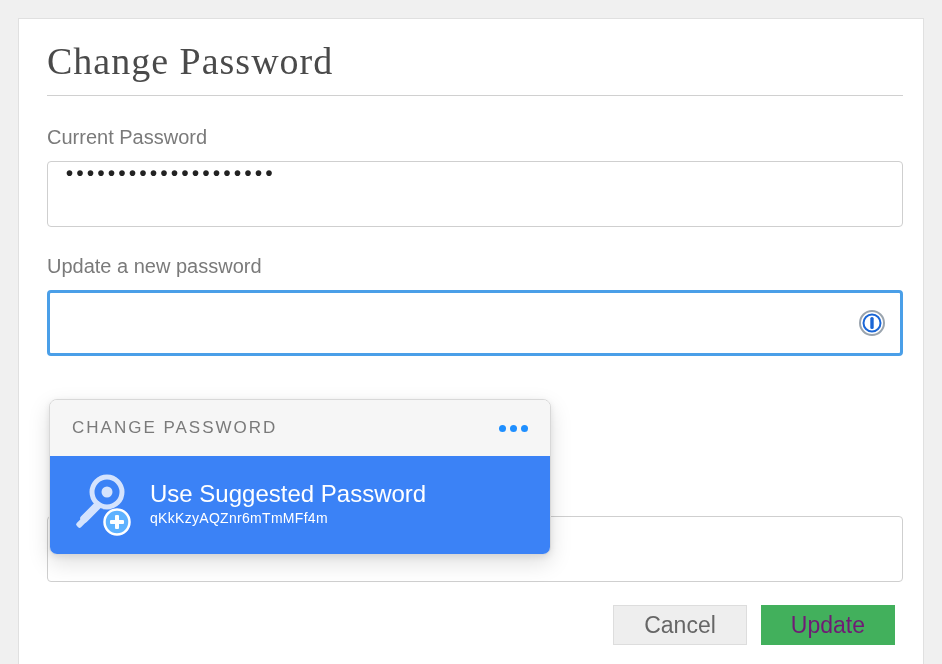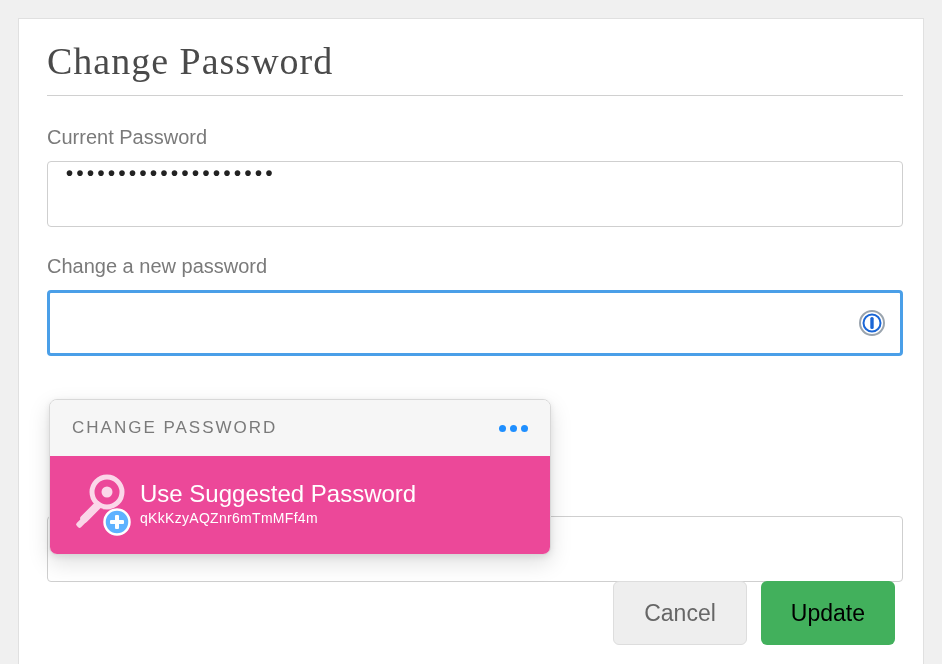--- a/index.html
+++ b/index.html
@@ -108,25 +108,25 @@
       gap: 4px;
     }
     .dots-icon span {
       width: 7px;
       height: 7px;
       border-radius: 50%;
       background: #1f8fff;
       display: block;
     }
     .onep-suggest {
-      background: #ec4899;
+      background: #3b82f6;
       color: #ffffff;
       display: flex;
       align-items: center;
-      gap: 4px;
+      gap: 14px;
       padding: 14px 20px 18px 20px;
       cursor: pointer;
     }
     .key-icon-wrap {
       width: 66px;
       height: 66px;
       flex-shrink: 0;
       position: relative;
     }
     .suggest-text .suggest-title {
@@ -141,39 +141,39 @@
     }
     
     .footer {
       position: absolute;
       right: 28px;
       bottom: 24px;
       display: flex;
       gap: 14px;
     }
     .btn {
-      height: 64px;
+      height: 40px;
       padding: 0 30px;
-      border-radius: 6px;
+      border-radius: 0;
       font-size: 23px;
       font-weight: 400;
       cursor: pointer;
       border: none;
       display: flex;
       align-items: center;
       justify-content: center;
     }
     .btn-cancel {
       background: #eeeeee;
       color: #666666;
       border: 1px solid #dddddd;
     }
     .btn-update {
       background: #42b05c;
-      color: #000000;
+      color: #701a75;
     }
     .dots-mask {
       font-family: Arial, sans-serif;
       letter-spacing: 3.5px;
       font-size: 20px;
       color: #222;
       font-weight: bold;
     }
   </style>
 </head>
@@ -184,21 +184,21 @@
   <h1 class="title">Change Password</h1>
 
   <div class="field-group">
     <div class="field-label">Current Password</div>
     <div class="input-wrapper">
       <div class="text-input dots-mask">••••••••••••••••••••</div>
     </div>
   </div>
 
   <div class="field-group">
-    <div class="field-label">Change a new password</div>
+    <div class="field-label">Update a new password</div>
     <div class="input-wrapper">
       <input type="password" class="text-input focused" value="" style="">
       <div class="onep-badge">
         <svg width="28" height="28" viewBox="0 0 28 28">
           <circle cx="14" cy="14" r="12" fill="none" stroke="#9aa4ae" stroke-width="2"></circle>
           <circle cx="14" cy="14" r="8.5" fill="none" stroke="#1a66d6" stroke-width="2"></circle>
           <rect x="12.3" y="8" width="3.4" height="12" rx="1.6" fill="#1a66d6"></rect>
         </svg>
       </div>
     </div>

